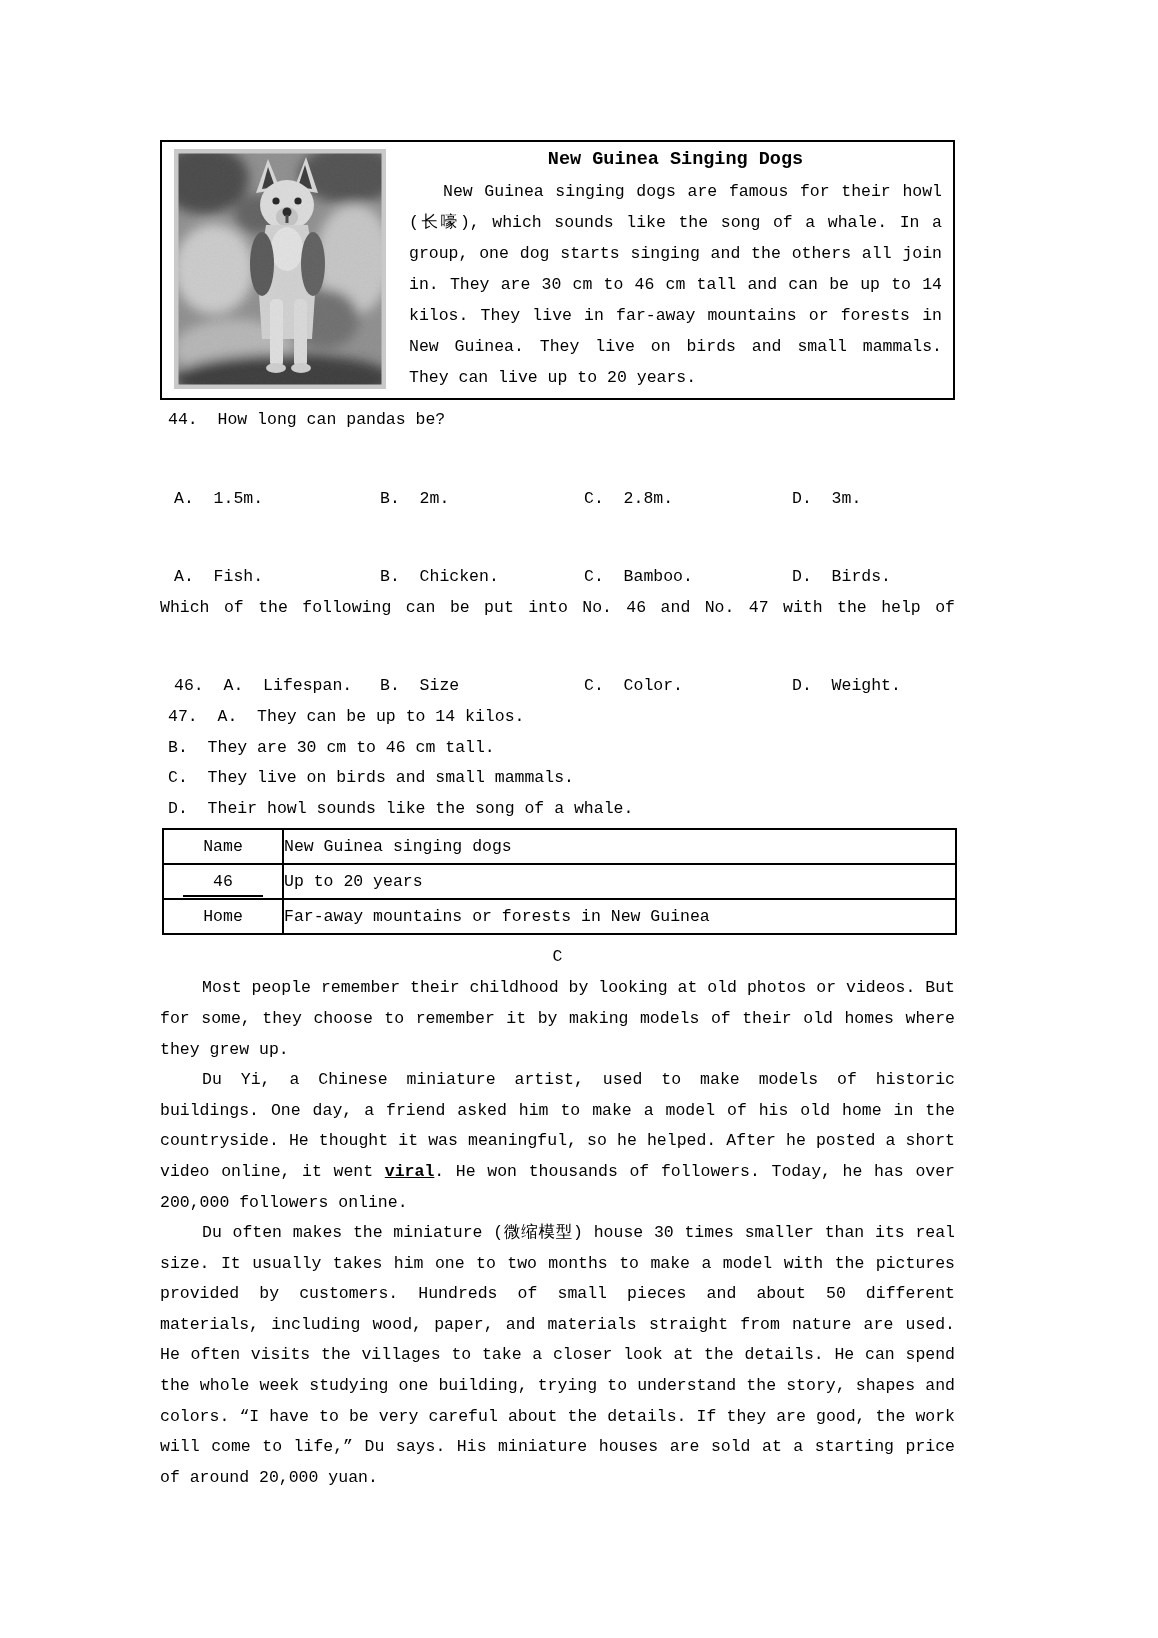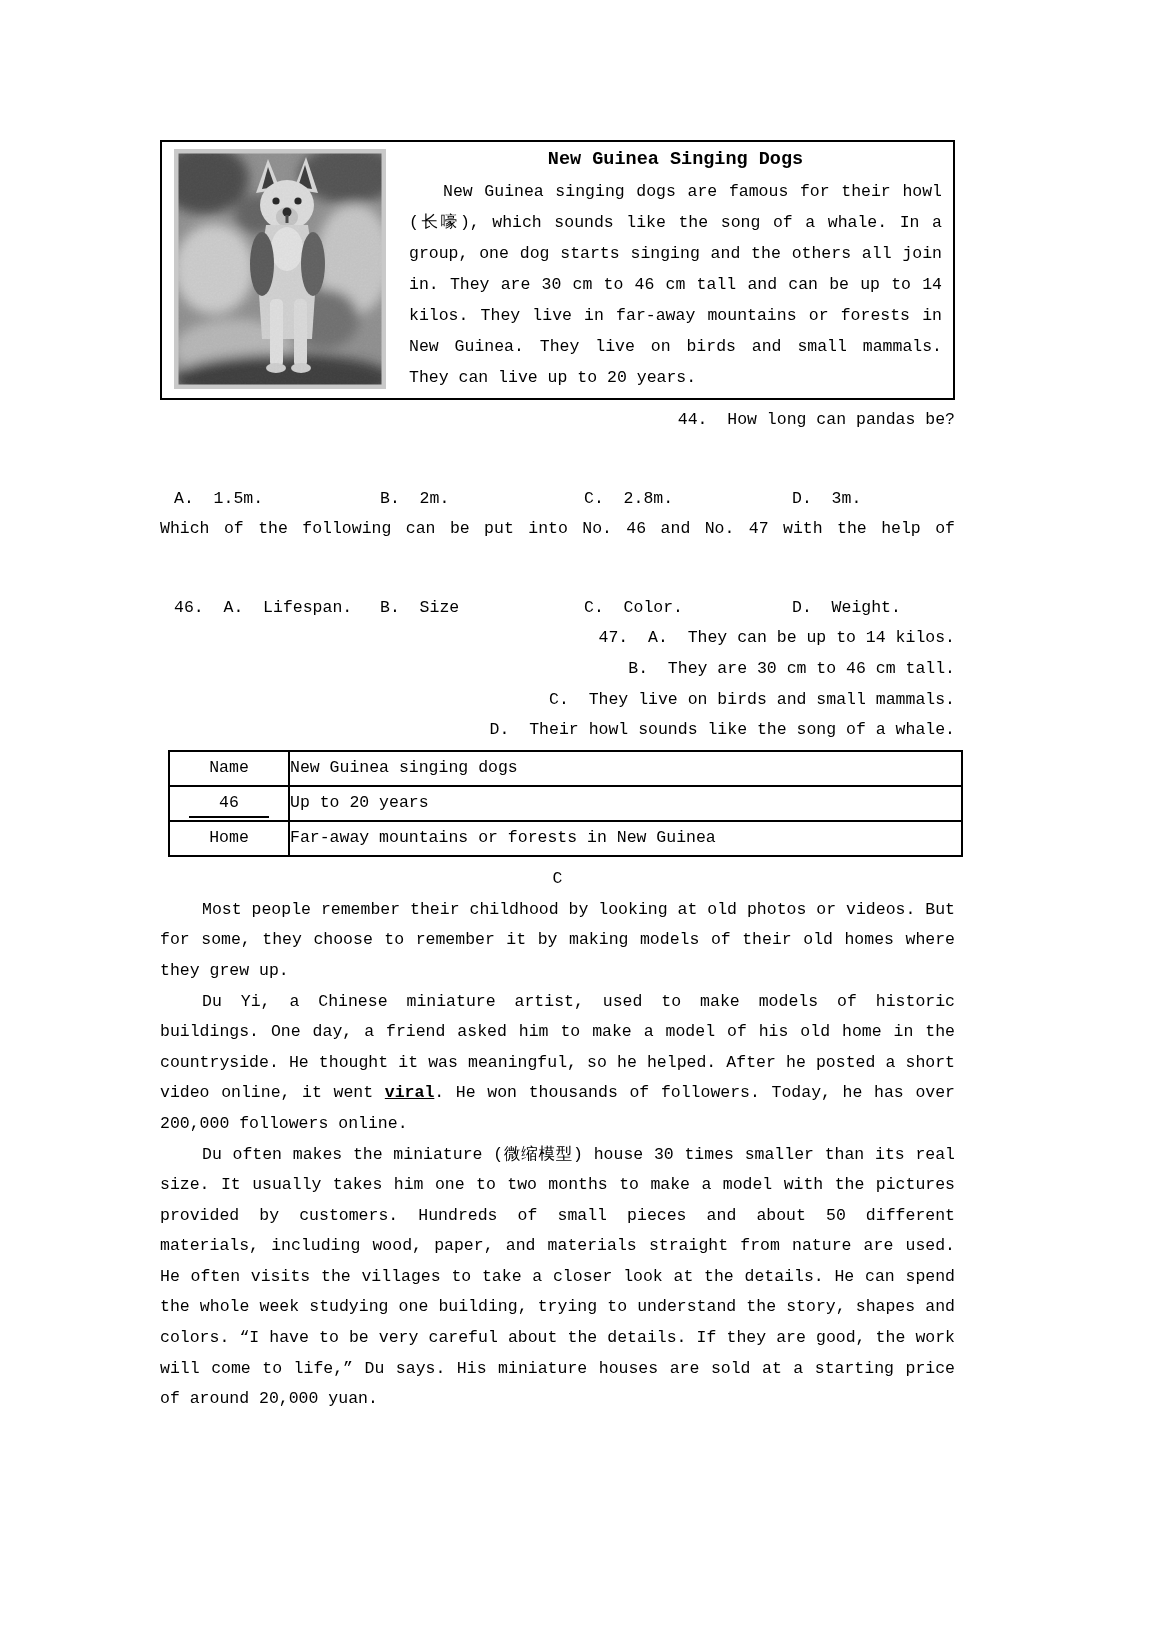--- a/index.html
+++ b/index.html
@@ -51,40 +51,39 @@
     margin: 1px;
     text-align: justify;
     text-indent: 34px;
     line-height: 31px;
   }
 
   
   .q-stem, .q-line {
     white-space: pre;
     padding-left: 8px;
-    text-align: right;
   }
   .opt-row {
     display: grid;
     grid-template-columns: 206px 204px 208px 1fr;
     padding-left: 14px;
   }
   .opt-row span { white-space: pre; margin-top: 48px; }
   .bridge-line1 {
     text-align: justify;
     text-align-last: justify;
   }
   .bridge-line2 { padding-left: 8px; }
   .bridge-line2 i { font-style: italic; }
 
   
   table.fill-table {
     border-collapse: collapse;
     width: 100%;
-    margin: 4px 0 2px 8px;
+    margin: 4px 0 2px 2px;
     font-size: 16.5px;
   }
   table.fill-table td {
     border: 2px solid #000;
     padding: 0;
   }
   td.lab {
     width: 118px;
     text-align: center;
     height: 33px;
@@ -185,20 +184,26 @@
   </div>
 
   <div class="q-stem">44.  How long can pandas be?</div>
   <div class="opt-row">
     <span>A.  1.5m.</span>
     <span>B.  2m.</span>
     <span>C.  2.8m.</span>
     <span>D.  3m.</span>
   </div>
 
+  <div class="opt-row">
+    <span>A.  Fish.</span>
+    <span>B.  Chicken.</span>
+    <span>C.  Bamboo.</span>
+    <span>D.  Birds.</span>
+  </div>
 
   <div class="bridge-line1">Which of the following can be put into No. 46 and No. 47 with the help of</div>
 
   <div class="opt-row">
     <span>46.  A.  Lifespan.</span>
     <span>B.  Size</span>
     <span>C.  Color.</span>
     <span>D.  Weight.</span>
   </div>
 

